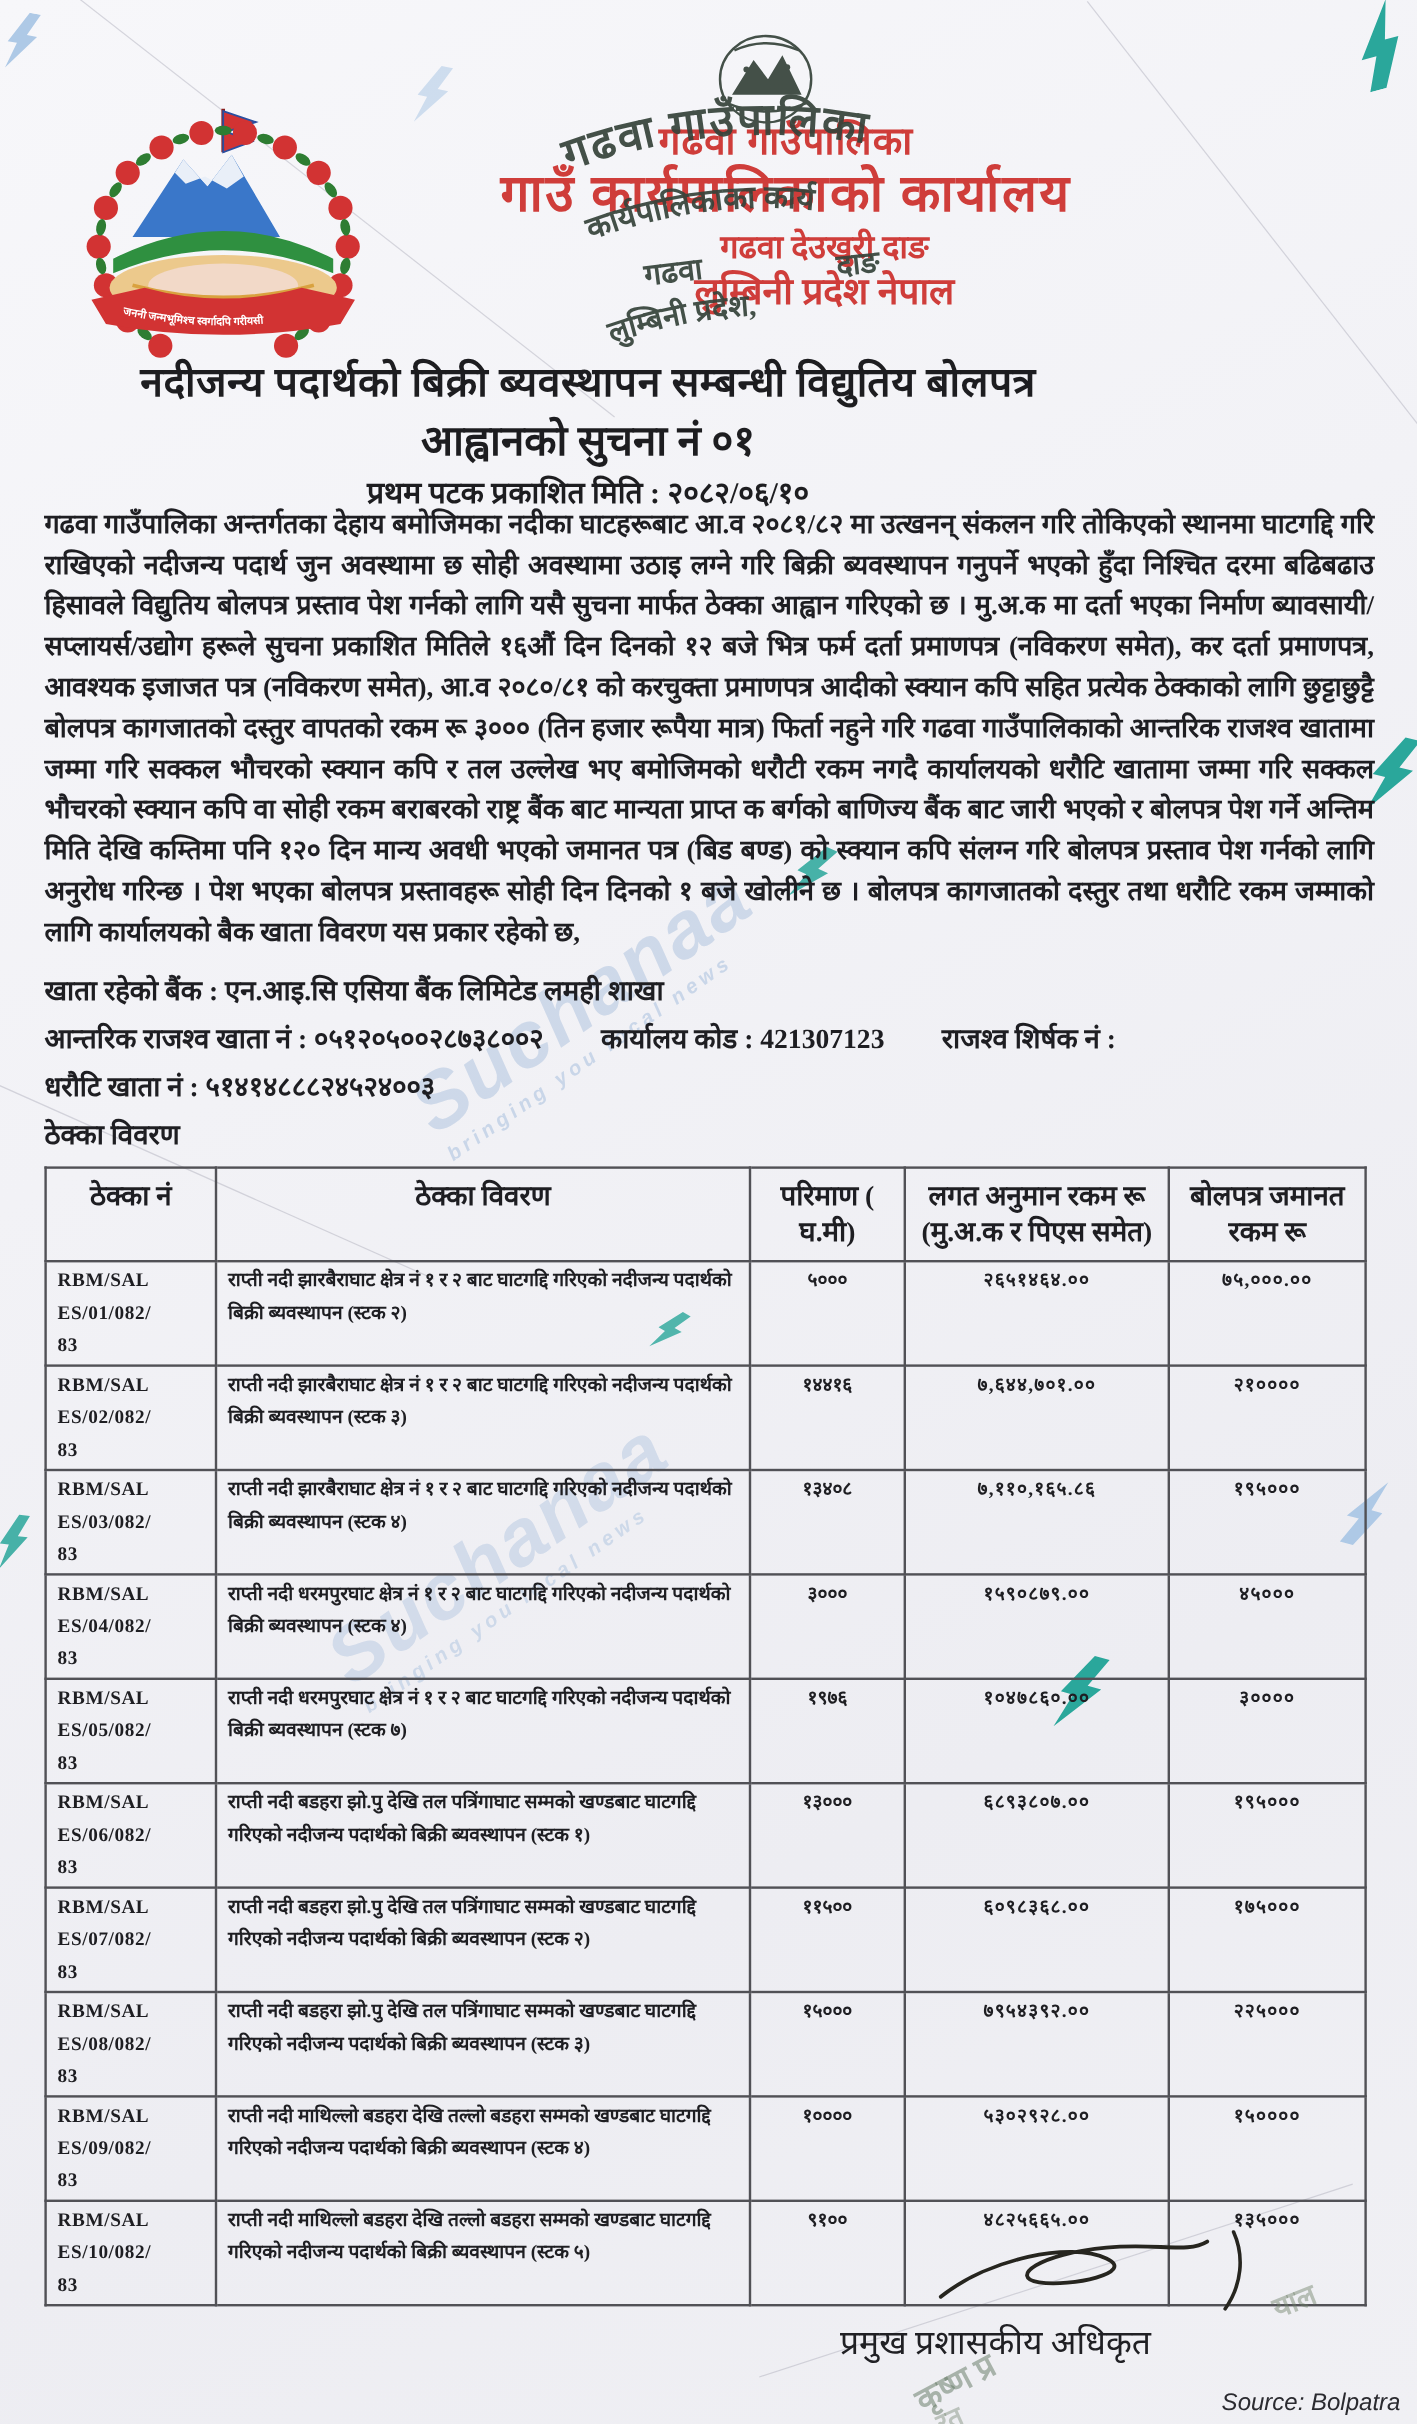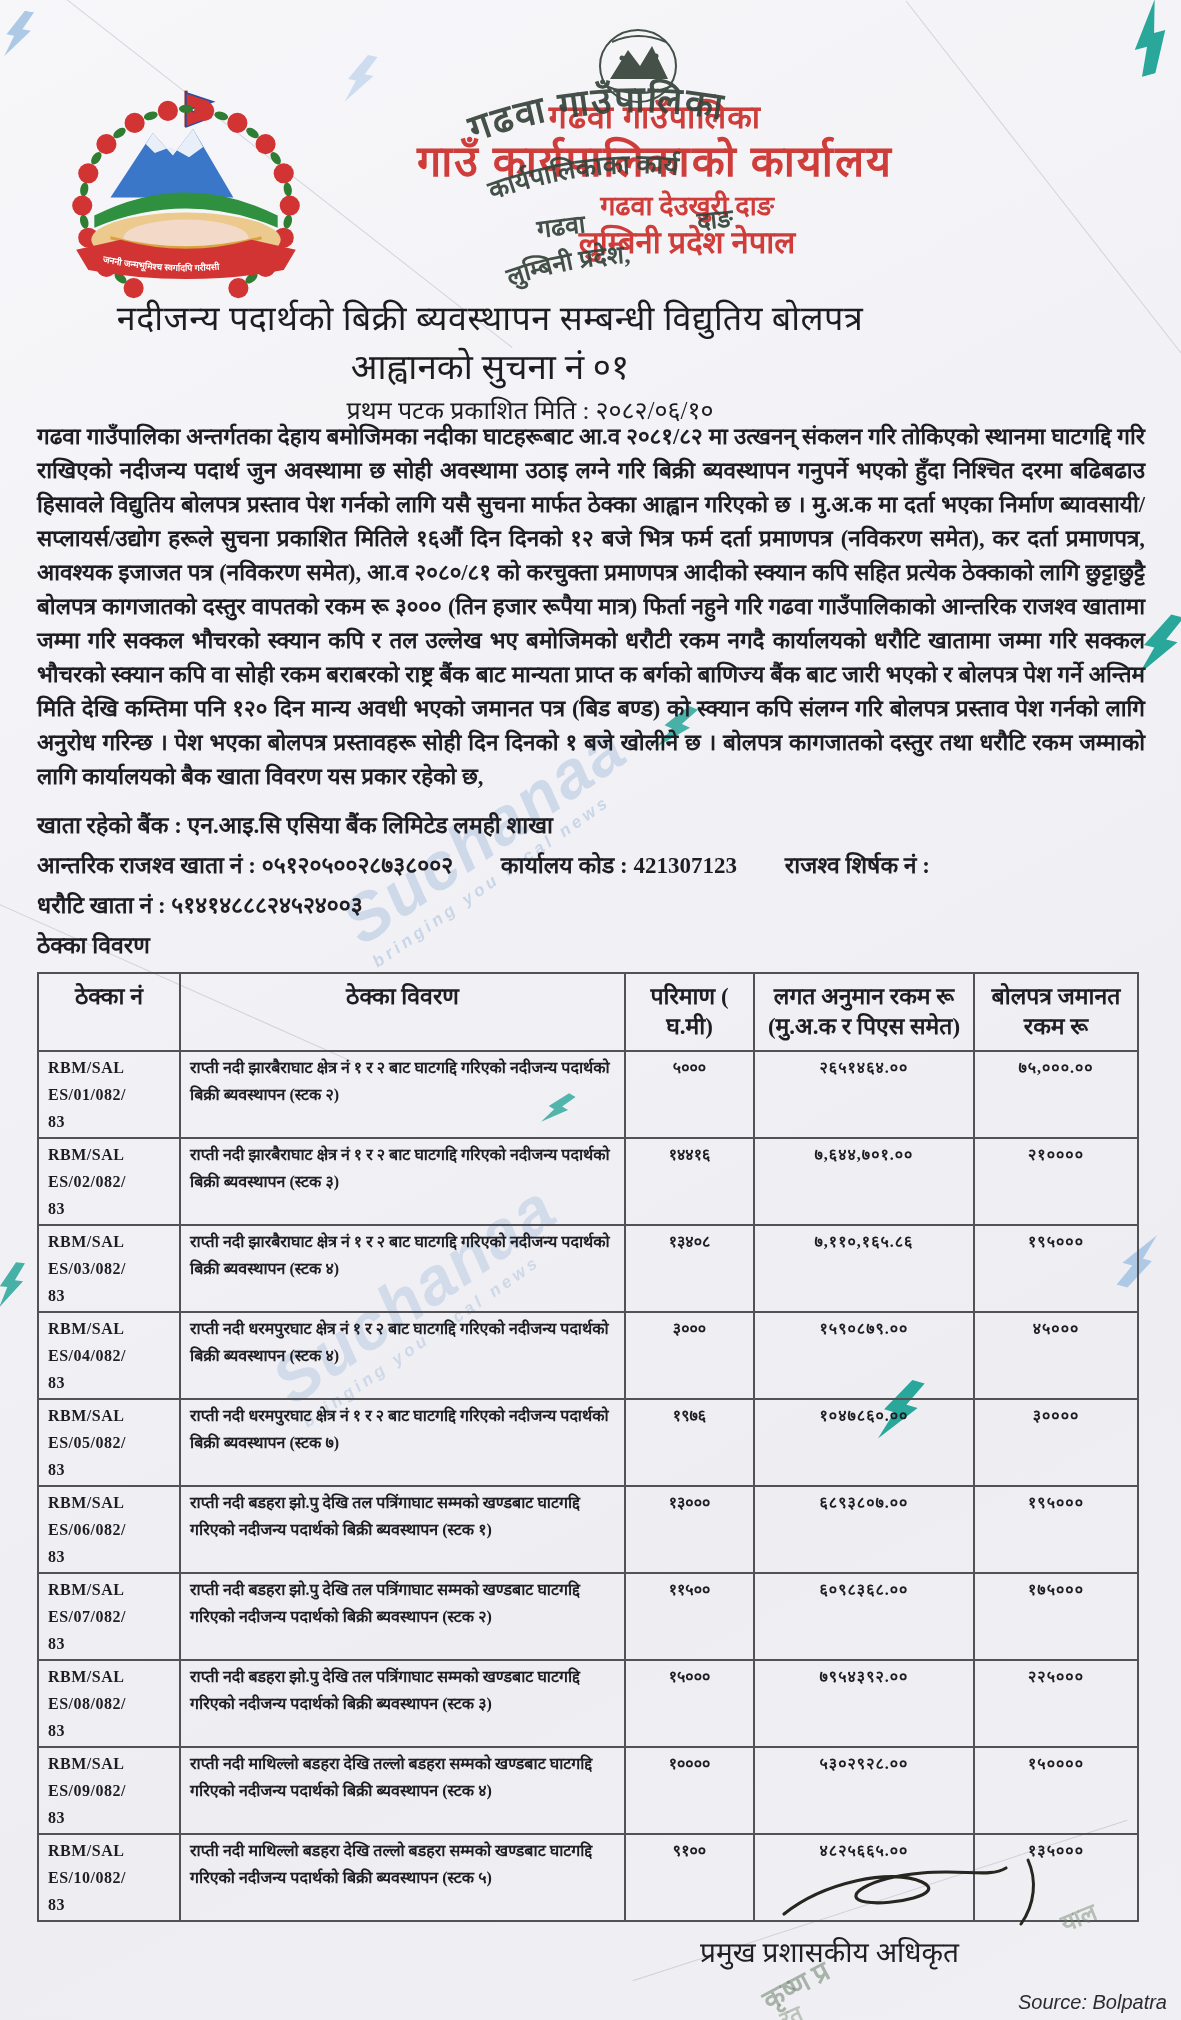--- a/index.html
+++ b/index.html
@@ -30,24 +30,24 @@
 
   
   .emblem{position:absolute;left:50px;top:86px;width:272px;height:238px;}
   .stamp{position:absolute;left:452px;top:24px;width:372px;height:312px;opacity:.92;}
   .redline{position:absolute;left:0;width:1310px;text-align:center;font-weight:bold;color:#cf3d3a;}
   .r1{top:94px;font-size:32px;letter-spacing:1px;}
   .r2{top:130px;font-size:43px;letter-spacing:2px;}
   .r3{top:186px;font-size:27px;width:1374px;}
   .r4{top:220px;font-size:31px;width:1374px;}
 
-  .blackline{position:absolute;left:0;width:980px;text-align:center;font-weight:normal;color:#1d1d20;}
+  .blackline{position:absolute;left:0;width:980px;text-align:center;font-weight:bold;color:#1d1d20;}
   .t1{top:294px;font-size:34px;letter-spacing:.5px;}
   .t2{top:342px;font-size:35px;}
-  .t3{top:392px;font-size:25px;padding-left:40px;}
+  .t3{top:392px;font-size:25px;}
 
   
   .content{position:absolute;top:420px;left:37px;width:1108px;}
   .body-par{margin:0;font-size:22.5px;font-weight:600;line-height:34px;text-align:justify;}
   .acct{margin-top:12px;font-size:23px;font-weight:700;line-height:40px;}
   .acct-line{white-space:normal;}
   .gap{display:inline-block;width:42px;}
   .section-title{font-size:23px;font-weight:700;margin-top:2px;}
 
   table.tender{border-collapse:collapse;table-layout:fixed;width:1100px;margin-top:12px;background:transparent;}

